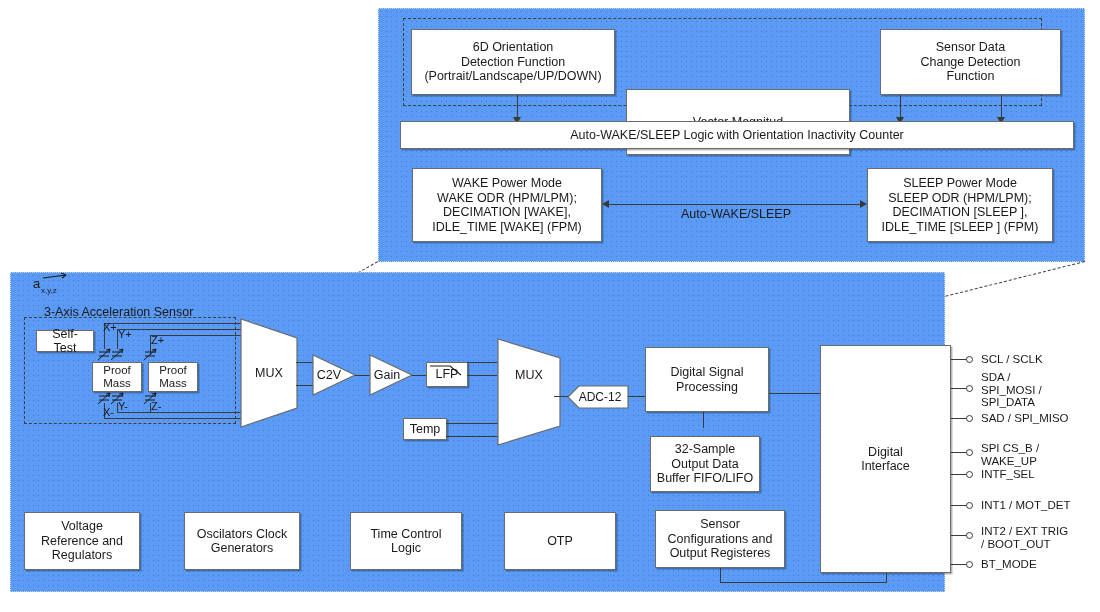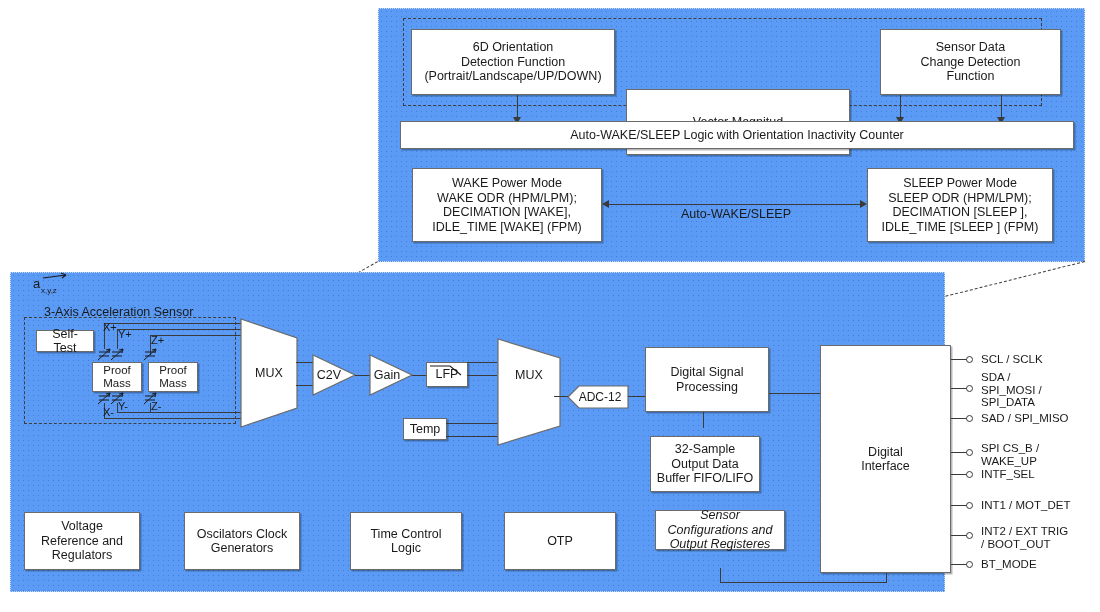--- a/index.html
+++ b/index.html
@@ -307,21 +307,21 @@
 Processing</div>
 
   <div class="line hline" style="left:769px; top:393px; width:51px;"></div>
 
   <div class="line vline" style="left:703px; top:412px; width:1px; height:16px;"></div>
 
   <div class="box" style="left:650px; top:428px; width:110px; height:56px; white-space:pre-line;margin-top:8px;">32-Sample
 Output Data
 Buffer FIFO/LIFO</div>
 
-  <div class="box" style="left:655px; top:510px; width:130px; height:40px; white-space:pre-line;font-style:italic;">Sensor
+  <div class="box" style="left:655px; top:510px; width:130px; height:58px; white-space:pre-line;">Sensor
 Configurations and
 Output Registeres</div>
 
   <div class="box" style="left:820px; top:345px; width:131px; height:228px; white-space:pre-line;">Digital
 Interface</div>
 
   <div class="line vline" style="left:720px; top:568px; height:14px;"></div>
   <div class="line hline" style="left:720px; top:582px; width:166px;"></div>
   <div class="line vline" style="left:886px; top:573px; height:10px;"></div>
 

